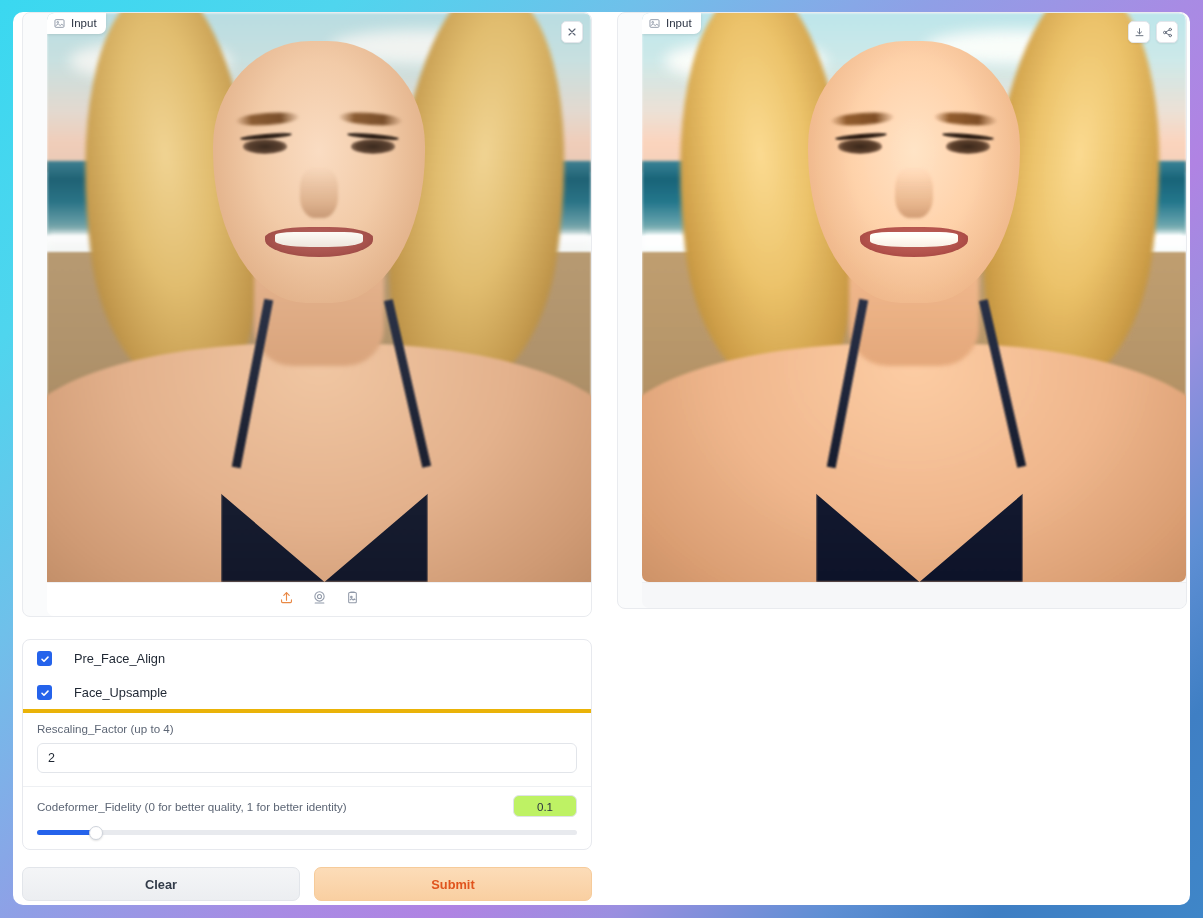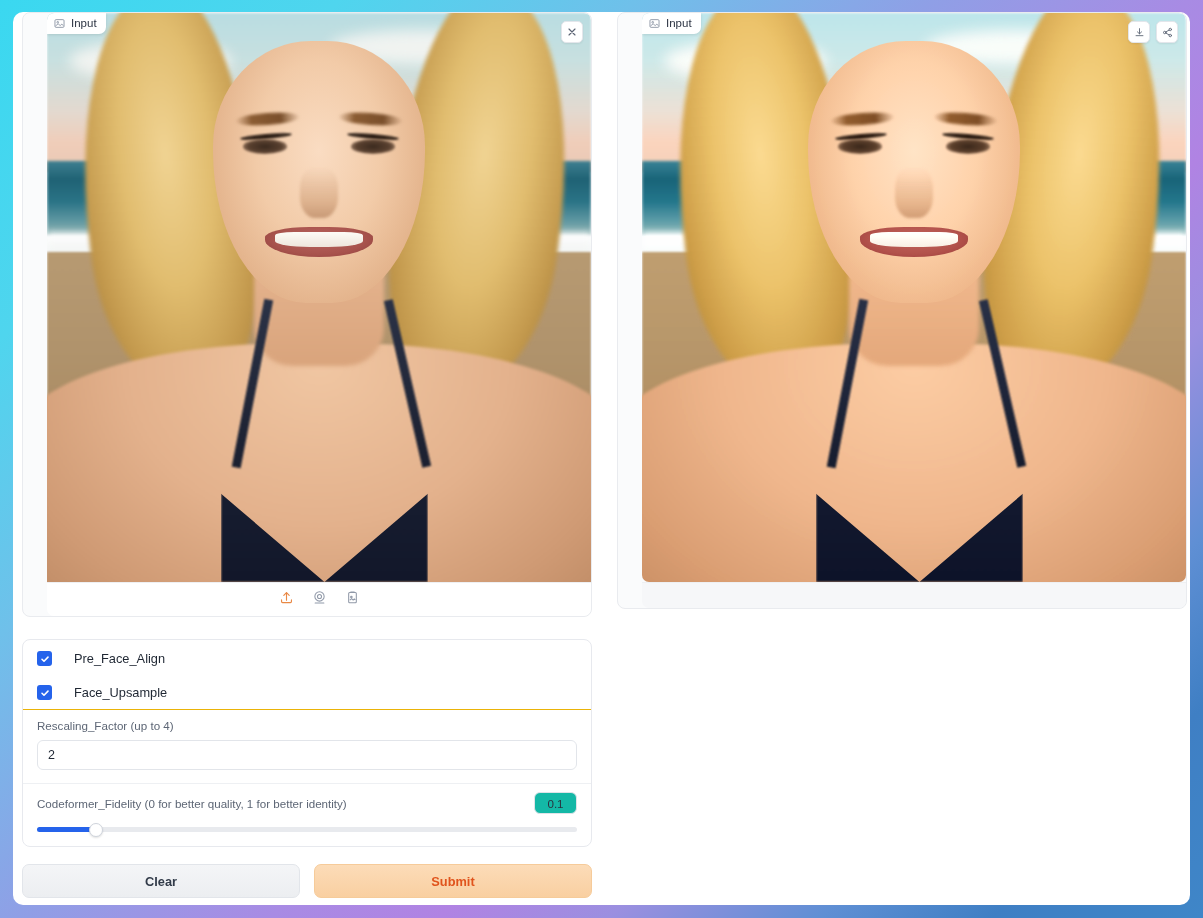--- a/index.html
+++ b/index.html
@@ -220,43 +220,43 @@
   .cbox {
     width: 15px; height: 15px;
     border-radius: 3px;
     background: #2563eb;
     display: inline-flex; align-items: center; justify-content: center;
     flex: 0 0 auto;
     cursor: pointer;
   }
   .cbox svg { display: block; }
 
-  .field-block { padding: 9px 14px 13px; border-top: 1px solid #eab308; }
+  .field-block { padding: 9px 14px 13px; border-top: 4px solid #eab308; }
   .field-label {
     font-size: 11.6px; color: #5d6675;
     margin-bottom: 8px;
   }
   .text-input {
     width: 100%; height: 30px;
     border: 1px solid #e2e5ea;
     border-radius: 6px;
     background: #fff;
     padding: 0 10px;
     font-size: 12.5px; color: #1f2733;
     font-family: "Liberation Sans", sans-serif;
     outline: none;
   }
 
   .slider-block { padding: 8px 14px 14px; border-top: 1px solid #eef0f3; }
   .slider-head { display: flex; align-items: center; justify-content: space-between; gap: 10px; }
   .num-box {
-    width: 43px; height: 22px;
+    width: 64px; height: 22px;
     border: 1px solid #dfe3e8;
     border-radius: 6px;
-    background: #14b8a6;
+    background: #bef264;
     font-size: 11.6px; color: #2a3340;
     text-align: center;
     font-family: "Liberation Sans", sans-serif;
     outline: none;
   }
   .track {
     position: relative;
     margin-top: 13px;
     height: 5px; border-radius: 3px;
     background: #e8eaee;

